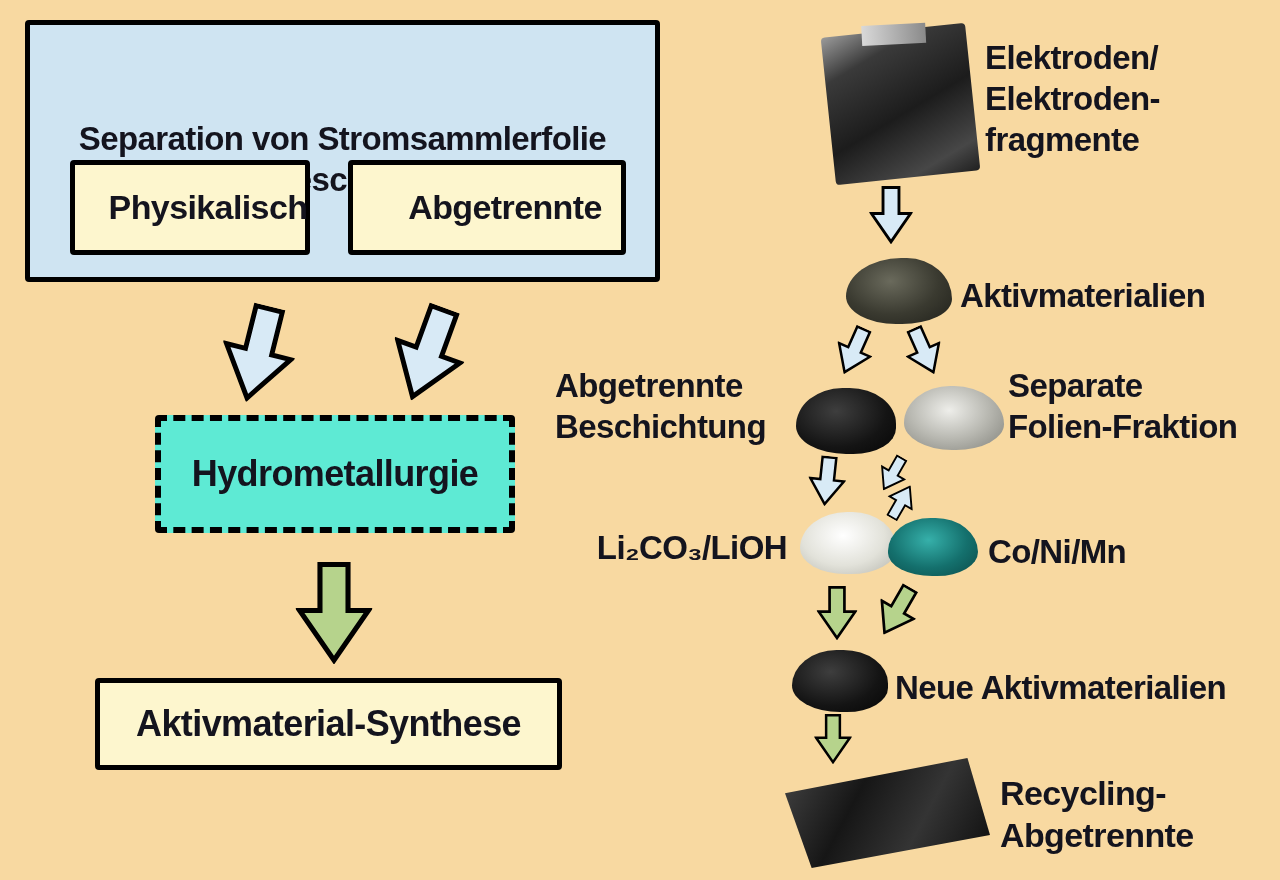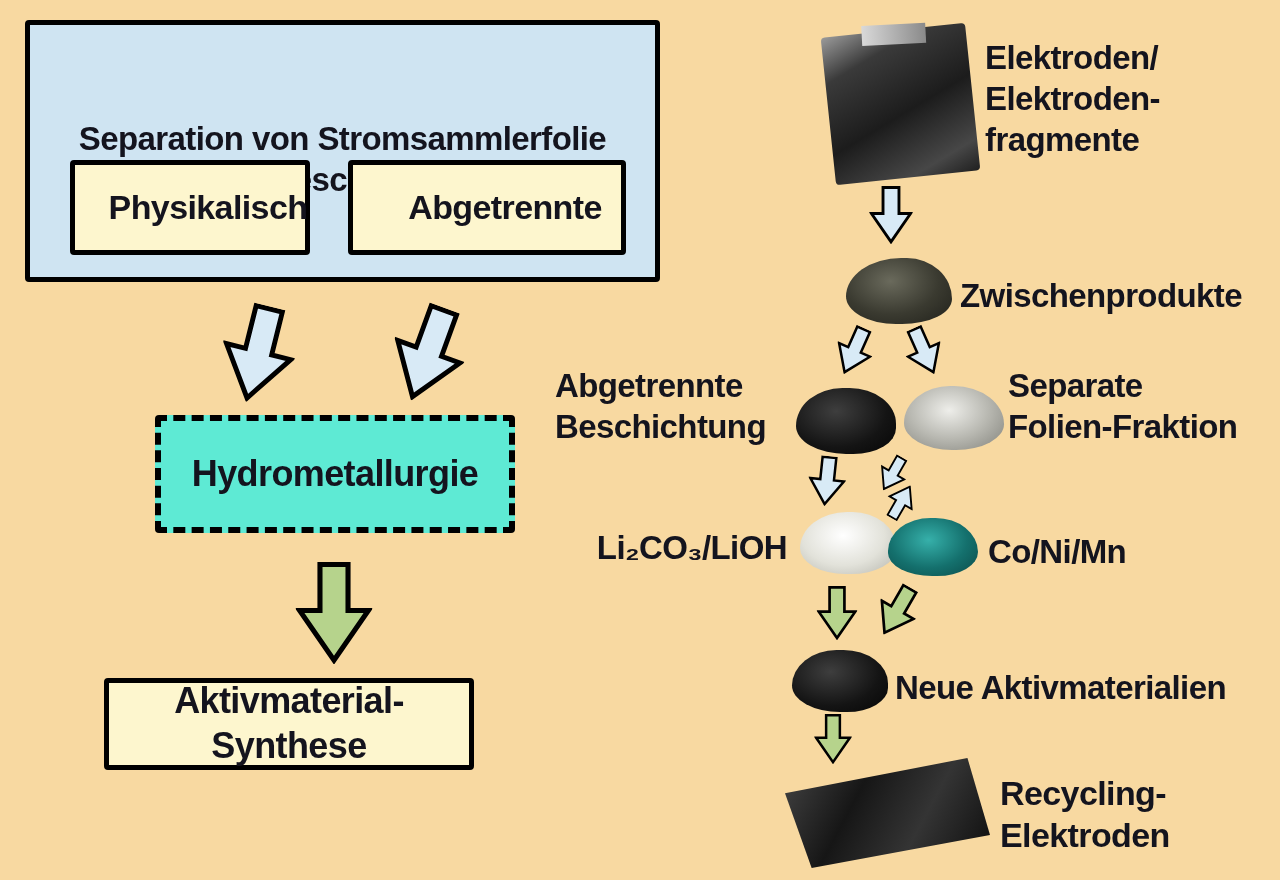--- a/index.html
+++ b/index.html
@@ -104,37 +104,37 @@
   </svg>
 
   <div class="box panel-blue-dark" style="left:155px; top:415px; width:360px; height:118px;">
     <span class="label t-big">Hydrometallurgie</span>
   </div>
 
   <svg class="arrow" style="left:292px; top:562px;" width="84" height="102" viewBox="0 0 60 80">
     <use href="#blockArrow" xlink:href="#blockArrow" class="fill-green"></use>
   </svg>
 
-  <div class="box panel-cream" style="left:104px; top:678px; width:370px; height:92px;">
+  <div class="box panel-cream" style="left:95px; top:678px; width:467px; height:92px;">
     <span class="label t-big">Aktivmaterial-Synthese</span>
   </div>
 
   <div class="photo-electrode" style="left:828px; top:30px; width:145px; height:148px;">
     <div class="tab"></div>
   </div>
   <div class="label t-side abs" style="left:985px; top:38px;">Elektroden/
 Elektroden-
 fragmente</div>
 
   <svg class="arrow" style="left:866px; top:186px;" width="50" height="58" viewBox="0 0 60 80">
     <use href="#blockArrow" xlink:href="#blockArrow" class="fill-blue"></use>
   </svg>
 
   <div class="powder p-dark" style="left:846px; top:258px; width:106px; height:66px;"></div>
-  <div class="label t-side abs" style="left:960px; top:276px;">Zwischenprodukte</div>
+  <div class="label t-side abs" style="left:960px; top:276px;">Aktivmaterialien</div>
 
   <svg class="arrow" style="left:832px; top:326px; transform:rotate(24deg);" width="44" height="50" viewBox="0 0 60 80">
     <use href="#blockArrow" xlink:href="#blockArrow" class="fill-blue"></use>
   </svg>
   <svg class="arrow" style="left:902px; top:326px; transform:rotate(-24deg);" width="44" height="50" viewBox="0 0 60 80">
     <use href="#blockArrow" xlink:href="#blockArrow" class="fill-blue"></use>
   </svg>
 
   <div class="label t-side abs" style="left:555px; top:366px; width:230px; text-align:left;">Abgetrennte
 Beschichtung</div>
@@ -170,15 +170,15 @@
 
   <div class="powder p-black" style="left:792px; top:650px; width:96px; height:62px;"></div>
   <div class="label t-side abs" style="left:895px; top:668px;">Neue Aktivmaterialien</div>
 
   <svg class="arrow" style="left:810px; top:714px;" width="46" height="50" viewBox="0 0 60 80">
     <use href="#blockArrow" xlink:href="#blockArrow" class="fill-green"></use>
   </svg>
 
   <div class="photo-sheet" style="left:785px; top:758px; width:205px; height:110px;"></div>
   <div class="label t-side abs" style="left:1000px; top:772px; font-size:34px;">Recycling-
-Elektroden</div>
+Abgetrennte</div>
 
 </div>
 
 </body></html>

